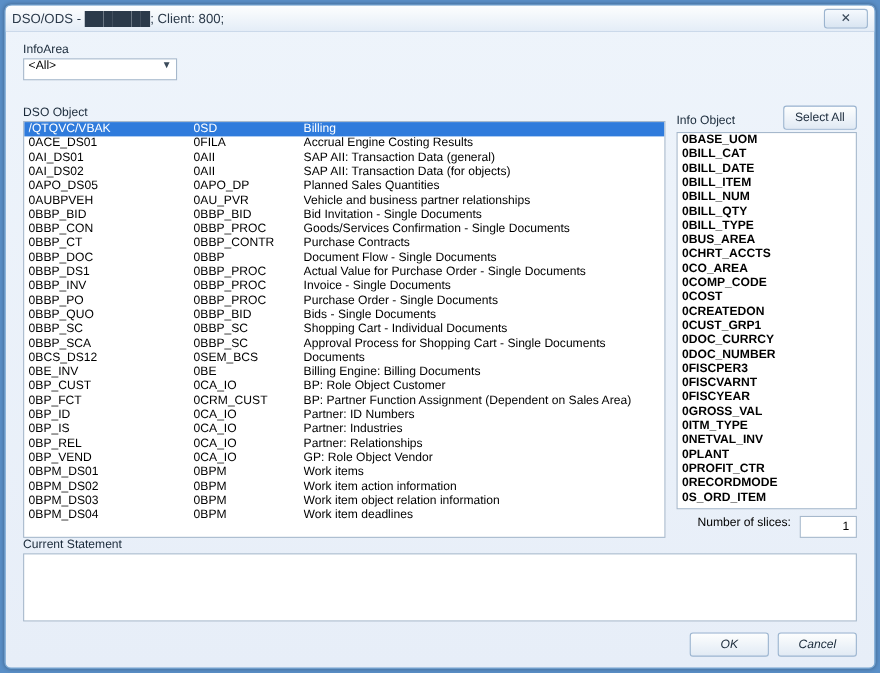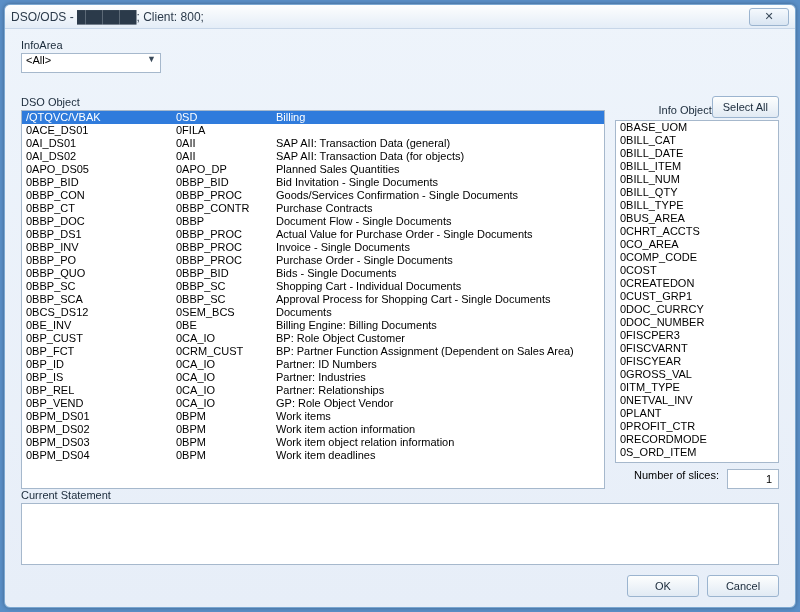--- a/index.html
+++ b/index.html
@@ -98,25 +98,26 @@
     background: #2f7bdc;
     color: #fff;
   }
   .dso-col1 { width: 150px; overflow:hidden; text-overflow:ellipsis; }
   .dso-col2 { width: 100px; overflow:hidden; text-overflow:ellipsis; }
   .dso-col3 { flex: 1; overflow:hidden; text-overflow:ellipsis; }
   .info-row {
     padding: 0 4px;
     white-space: nowrap;
     cursor: pointer;
+    font-weight: bold;
   }
   .right-head {
     display: flex;
     align-items: flex-end;
-    justify-content: flex-end;
+    justify-content: space-between;
     margin-bottom: 2px;
   }
   .btn {
     height: 22px;
     padding: 10px 10px;
     border: 1px solid #9bb4cf;
     border-radius: 3px;
     background: linear-gradient(#fdfefe,#e1eaf4);
     cursor: pointer;
     display: inline-flex;
@@ -144,20 +145,21 @@
     height: 62px;
     background: #fff;
     border: 1px solid #a6b8cc;
     overflow-y: scroll;
   }
   .footer {
     display: flex;
     justify-content: flex-end;
     gap: 8px;
     margin-top: 10px;
+    font-style: italic;
   }
   .footer .btn { width: 72px; justify-content: center; }
 
   
   ::-webkit-scrollbar { width: 16px; background:#eef1f5; }
   ::-webkit-scrollbar-thumb { background:#c8d4e2; border:1px solid #a6b8cc; }
   ::-webkit-scrollbar-button { background:#e4ebf4; border:1px solid #a6b8cc; height:16px; }
 </style>
 </head>
 <body>
@@ -187,35 +189,41 @@
         <div class="label">DSO Object</div>
         <div class="list-box" id="dso-list">
             <div class="dso-row selected">
               <span class="dso-col1">/QTQVC/VBAK</span>
               <span class="dso-col2">0SD</span>
               <span class="dso-col3">Billing</span>
             </div>
             <div class="dso-row">
               <span class="dso-col1">0ACE_DS01</span>
               <span class="dso-col2">0FILA</span>
+              <span class="dso-col3">Accrual Engine Costing Results</span>
             </div>
             <div class="dso-row">
               <span class="dso-col1">0AI_DS01</span>
               <span class="dso-col2">0AII</span>
               <span class="dso-col3">SAP AII: Transaction Data (general)</span>
             </div>
             <div class="dso-row">
               <span class="dso-col1">0AI_DS02</span>
               <span class="dso-col2">0AII</span>
               <span class="dso-col3">SAP AII: Transaction Data (for objects)</span>
             </div>
             <div class="dso-row">
               <span class="dso-col1">0APO_DS05</span>
               <span class="dso-col2">0APO_DP</span>
               <span class="dso-col3">Planned Sales Quantities</span>
+            </div>
+            <div class="dso-row">
+              <span class="dso-col1">0AUBPVEH</span>
+              <span class="dso-col2">0AU_PVR</span>
+              <span class="dso-col3">Vehicle and business partner relationships</span>
             </div>
             <div class="dso-row">
               <span class="dso-col1">0BBP_BID</span>
               <span class="dso-col2">0BBP_BID</span>
               <span class="dso-col3">Bid Invitation - Single Documents</span>
             </div>
             <div class="dso-row">
               <span class="dso-col1">0BBP_CON</span>
               <span class="dso-col2">0BBP_PROC</span>
               <span class="dso-col3">Goods/Services Confirmation - Single Documents</span>

